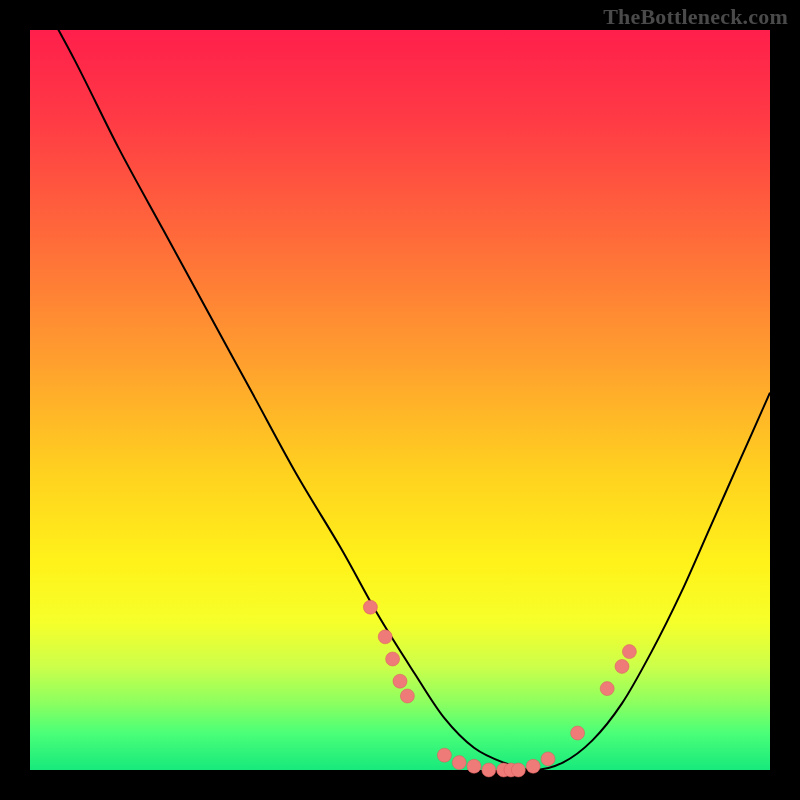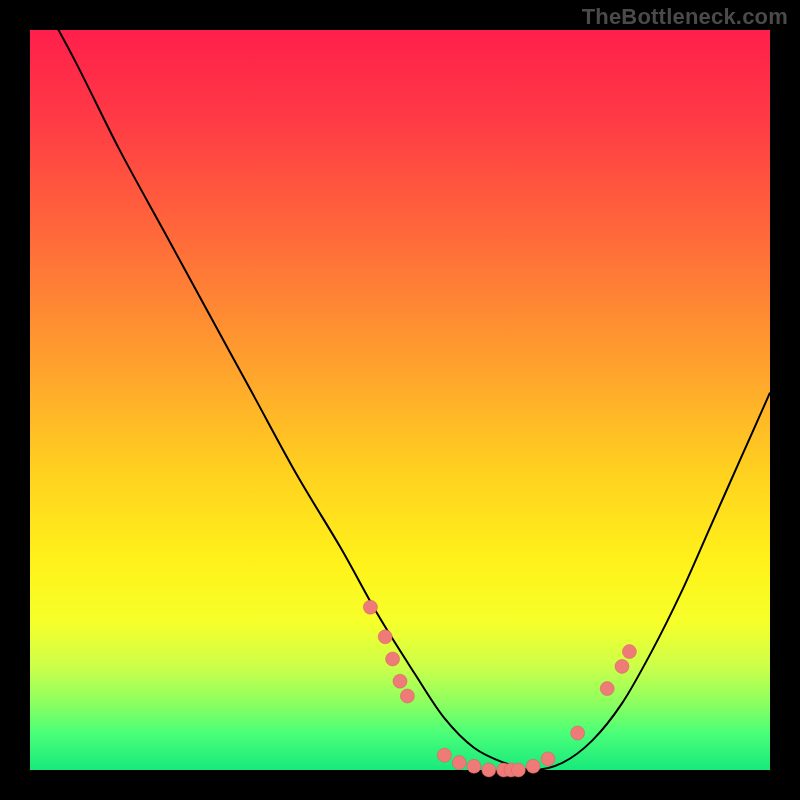--- a/index.html
+++ b/index.html
@@ -9,20 +9,21 @@
     height: 800px;
     background: #000;
     overflow: hidden;
     font-family: Arial, Helvetica, sans-serif;
   }
   .stage {
     position: relative;
     width: 800px;
     height: 800px;
     background: #000;
+    font-family: Liberation Serif, serif;
   }
   .watermark {
     position: absolute;
     top: 4px;
     right: 12px;
     color: #4a4a4a;
     font-size: 22px;
     font-weight: 600;
     letter-spacing: 0.2px;
     z-index: 20;

